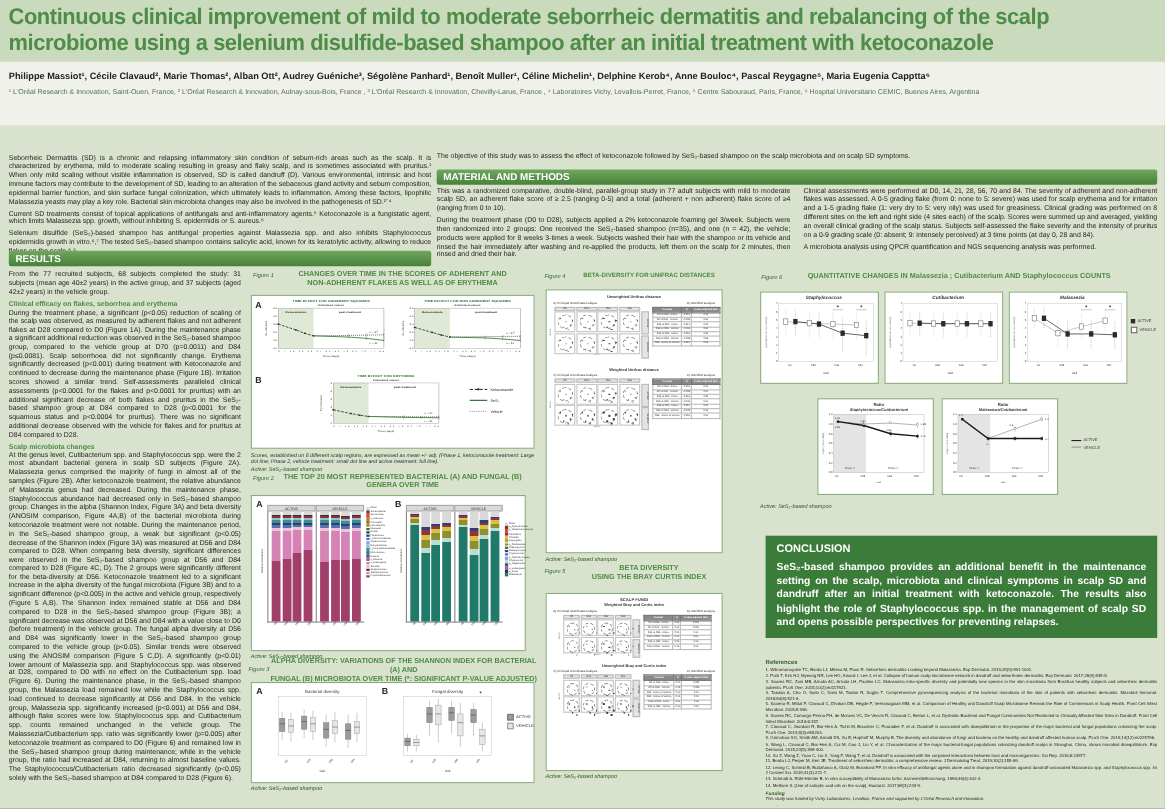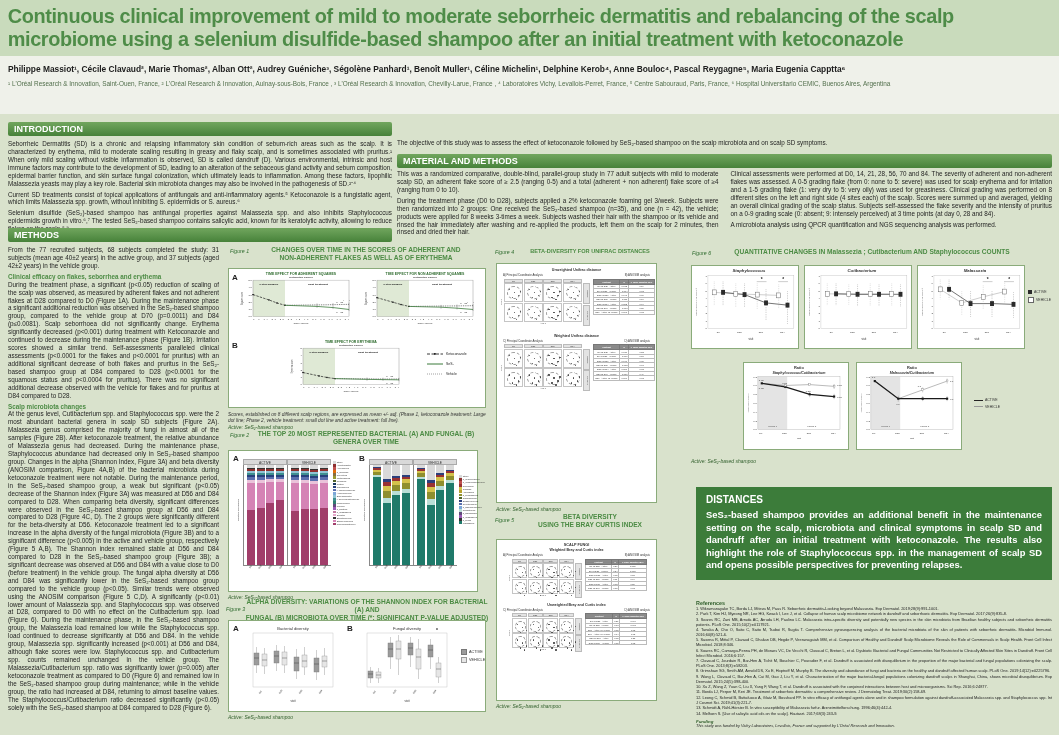--- a/index.html
+++ b/index.html
@@ -126,21 +126,20 @@
     <div class="authors">Philippe Massiot¹, Cécile Clavaud², Marie Thomas², Alban Ott², Audrey Guéniche³, Ségolène Panhard¹, Benoît Muller¹, Céline Michelin¹, Delphine Kerob⁴, Anne Bouloc⁴, Pascal Reygagne⁵, Maria Eugenia Capptta⁶</div>
     <div class="affils">¹ L'Oréal Research &amp; Innovation, Saint-Ouen, France, ² L'Oréal Research &amp; Innovation, Aulnay-sous-Bois, France , ³ L'Oréal Research &amp; Innovation, Chevilly-Larue, France , ⁴ Laboratoires Vichy, Levallois-Perret, France, ⁵ Centre Sabouraud, Paris, France, ⁶ Hospital Universitario CEMIC, Buenos Aires, Argentina</div>
   </div>
   <div class="abs title-band">
     <div class="ptitle">
       <div>Continuous clinical improvement of mild to moderate seborrheic dermatitis and rebalancing of the scalp</div>
       <div>microbiome using a selenium disulfide-based shampoo after an initial treatment with ketoconazole</div>
     </div>
   </div>
 
-  <div class="abs bar" style="left:8px;top:122px;width:384px;"><span>INTRODUCTION</span></div>
   <div class="abs body-txt" style="left:8px;top:140px;width:384px;">
     <p>Seborrheic Dermatitis (SD) is a chronic and relapsing inflammatory skin condition of sebum-rich areas such as the scalp. It is characterized by erythema, mild to moderate scaling resulting in greasy and flaky scalp, and is sometimes associated with pruritus.¹ When only mild scaling without visible inflammation is observed, SD is called dandruff (D). Various environmental, intrinsic and host immune factors may contribute to the development of SD, leading to an alteration of the sebaceous gland activity and sebum composition, epidermal barrier function, and skin surface fungal colonization, which ultimately leads to inflammation. Among these factors, lipophilic Malassezia yeasts may play a key role. Bacterial skin microbiota changes may also be involved in the pathogenesis of SD.²⁻⁴</p>
     <p>Current SD treatments consist of topical applications of antifungals and anti-inflammatory agents.⁵ Ketoconazole is a fungistatic agent, which limits Malassezia spp. growth, without inhibiting S. epidermidis or S. aureus.⁶</p>
     <p>Selenium disulfide (SeS₂)-based shampoo has antifungal properties against Malassezia spp. and also inhibits Staphylococcus epidermidis growth in vitro.⁶,⁷ The tested SeS₂-based shampoo contains salicylic acid, known for its keratolytic activity, allowing to reduce flakes on the scalp.⁸,⁹</p>
   </div>
 
   <div class="abs body-txt" style="left:397px;top:139px;width:655px;">
     <p>The objective of this study was to assess the effect of ketoconazole followed by SeS₂-based shampoo on the scalp microbiota and on scalp SD symptoms.</p>
   </div>
 
@@ -149,21 +148,21 @@
     <div>
       <p>This was a randomized comparative, double-blind, parallel-group study in 77 adult subjects with mild to moderate scalp SD, an adherent flake score of ≥ 2.5 (ranging 0-5) and a total (adherent + non adherent) flake score of ≥4 (ranging from 0 to 10).</p>
       <p>During the treatment phase (D0 to D28), subjects applied a 2% ketoconazole foaming gel 3/week. Subjects were then randomized into 2 groups: One received the SeS₂-based shampoo (n=35), and one (n = 42), the vehicle; products were applied for 8 weeks 3-times a week. Subjects washed their hair with the shampoo or its vehicle and rinsed the hair immediately after washing and re-applied the products, left them on the scalp for 2 minutes, then rinsed and dried their hair.</p>
     </div>
     <div>
       <p>Clinical assessments were performed at D0, 14, 21, 28, 56, 70 and 84. The severity of adherent and non-adherent flakes was assessed. A 0-5 grading flake (from 0: none to 5: severe) was used for scalp erythema and for irritation and a 1-5 grading flake (1: very dry to 5: very oily) was used for greasiness. Clinical grading was performed on 8 different sites on the left and right side (4 sites each) of the scalp. Scores were summed up and averaged, yielding an overall clinical grading of the scalp status. Subjects self-assessed the flake severity and the intensity of pruritus on a 0-9 grading scale (0: absent; 9: intensely perceived) at 3 time points (at day 0, 28 and 84).</p>
       <p>A microbiota analysis using QPCR quantification and NGS sequencing analysis was performed.</p>
     </div>
   </div>
 
-  <div class="abs bar" style="left:8px;top:228px;width:384px;"><span>METHODS</span></div>
+  <div class="abs bar" style="left:8px;top:228px;width:384px;"><span>RESULTS</span></div>
   <div class="abs body-txt" style="left:8px;top:246px;width:211px;height:486px;overflow:hidden;">
     <p>From the 77 recruited subjects, 68 subjects completed the study: 31 subjects (mean age 40±2 years) in the active group, and 37 subjects (aged 42±2 years) in the vehicle group.</p>
     <p class="rh" style="margin-bottom:0;">Clinical efficacy on flakes, seborrhea and erythema</p>
     <p>During the treatment phase, a significant (p&lt;0.05) reduction of scaling of the scalp was observed, as measured by adherent flakes and not adherent flakes at D28 compared to D0 (Figure 1A). During the maintenance phase a significant additional reduction was observed in the SeS₂-based shampoo group, compared to the vehicle group at D70 (p=0.0011) and D84 (p≤0.0081). Scalp seborrhoea did not significantly change. Erythema significantly decreased (p&lt;0.001) during treatment with Ketoconazole and continued to decrease during the maintenance phase (Figure 1B). Irritation scores showed a similar trend. Self-assessments paralleled clinical assessments (p&lt;0.0001 for the flakes and p&lt;0.0001 for pruritus) with an additional significant decrease of both flakes and pruritus in the SeS₂-based shampoo group at D84 compared to D28 (p&lt;0.0001 for the squamous status and p&lt;0.0004 for pruritus). There was no significant additional decrease observed with the vehicle for flakes and for pruritus at D84 compared to D28.</p>
     <p class="rh" style="margin-bottom:0;">Scalp microbiota changes</p>
     <p>At the genus level, Cutibacterium spp. and Staphylococcus spp. were the 2 most abundant bacterial genera in scalp SD subjects (Figure 2A). Malassezia genus comprised the majority of fungi in almost all of the samples (Figure 2B). After ketoconazole treatment, the relative abundance of Malassezia genus had decreased. During the maintenance phase, Staphylococcus abundance had decreased only in SeS₂-based shampoo group. Changes in the alpha (Shannon Index, Figure 3A) and beta diversity (ANOSIM comparison, Figure 4A,B) of the bacterial microbiota during ketoconazole treatment were not notable. During the maintenance period, in the SeS₂-based shampoo group, a weak but significant (p&lt;0.05) decrease of the Shannon index (Figure 3A) was measured at D56 and D84 compared to D28. When comparing beta diversity, significant differences were observed in the SeS₂-based shampoo group at D56 and D84 compared to D28 (Figure 4C, D). The 2 groups were significantly different for the beta-diversity at D56. Ketoconazole treatment led to a significant increase in the alpha diversity of the fungal microbiota (Figure 3B) and to a significant difference (p&lt;0.005) in the active and vehicle group, respectively (Figure 5 A,B). The Shannon index remained stable at D56 and D84 compared to D28 in the SeS₂-based shampoo group (Figure 3B); a significant decrease was observed at D56 and D84 with a value close to D0 (before treatment) in the vehicle group. The fungal alpha diversity at D56 and D84 was significantly lower in the SeS₂-based shampoo group compared to the vehicle group (p&lt;0.05). Similar trends were observed using the ANOSIM comparison (Figure 5 C,D). A significantly (p&lt;0.01) lower amount of Malassezia spp. and Staphylococcus spp. was observed at D28, compared to D0 with no effect on the Cutibacterium spp. load (Figure 6). During the maintenance phase, in the SeS₂-based shampoo group, the Malassezia load remained low while the Staphylococcus spp. load continued to decrease significantly at D56 and D84. In the vehicle group, Malassezia spp. significantly increased (p&lt;0.001) at D56 and D84, although flake scores were low. Staphylococcus spp. and Cutibacterium spp. counts remained unchanged in the vehicle group. The Malassezia/Cutibacterium spp. ratio was significantly lower (p=0.005) after ketoconazole treatment as compared to D0 (Figure 6) and remained low in the SeS₂-based shampoo group during maintenance; while in the vehicle group, the ratio had increased at D84, returning to almost baseline values. The Staphylococcus/Cutibacterium ratio decreased significantly (p&lt;0.05) solely with the SeS₂-based shampoo at D84 compared to D28 (Figure 6).</p>
   </div>
 
   <div class="abs" style="left:222px;top:246px;width:268px;">
     <span class="abs figlabel" style="left:8px;top:2px;">Figure 1</span>
@@ -1261,21 +1260,21 @@
         </div>
       <div class="lr">
           <span class="lnV"></span>
           <span>VEHICLE</span>
         </div>
     </div>
     <div class="abs capg" style="left:25px;top:210px;">Active: SeS₂-based shampoo</div>
   </div>
 
   <div class="abs conc" style="left:696px;top:487px;width:356px;">
-    <h2>DISTANCES</h2>
+    <h2>CONCLUSION</h2>
     <p>SeS₂-based shampoo provides an additional benefit in the maintenance setting on the scalp, microbiota and clinical symptoms in scalp SD and dandruff after an initial treatment with ketoconazole. The results also highlight the role of Staphylococcus spp. in the management of scalp SD and opens possible perspectives for preventing relapses.</p>
   </div>
 
   <div class="abs" style="left:696px;top:600px;width:356px;height:132px;overflow:hidden;">
     <p class="refs-h">References</p>
     <div>
 
     <p class="ref">1.   Wikramanayake TC, Borda LJ, Miteva M, Paus R. Seborrheic dermatitis-Looking beyond Malassezia. Exp Dermatol. 2019;28(9):991-1001.</p>
         <p class="ref">2.   Park T, Kim HJ, Myeong NR, Lee HG, Kwack I, Lee J, et al. Collapse of human scalp microbiome network in dandruff and seborrhoeic dermatitis. Exp Dermatol. 2017;26(9):835-8.</p>
         <p class="ref">3.   Soares RC, Zani MB, Arruda AC, Arruda LH, Paulino LC. Malassezia intra-specific diversity and potentially new species in the skin microbiota from Brazilian healthy subjects and seborrheic dermatitis patients. PLoS One. 2015;10(2):e0117921.</p>

